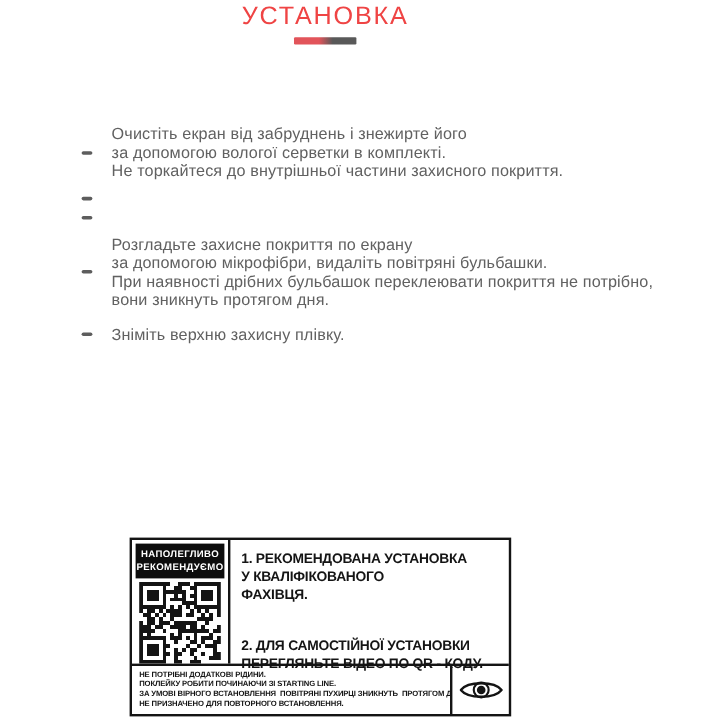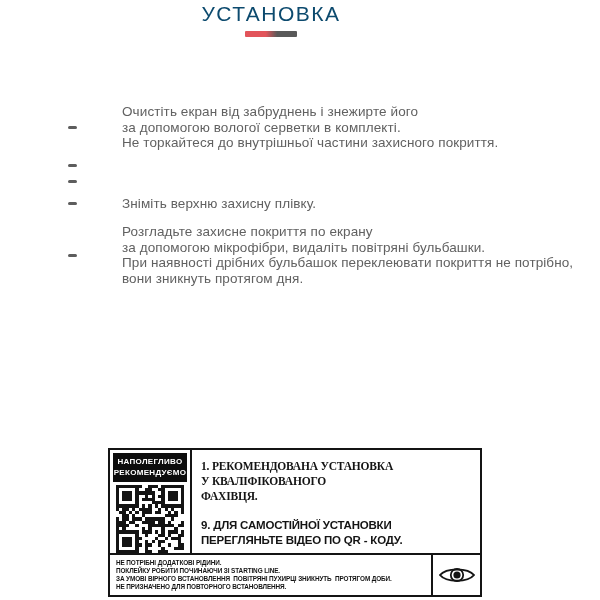--- a/index.html
+++ b/index.html
@@ -2,50 +2,50 @@
 <html><head>
 <meta charset="utf-8">
 <style>
   html,body { margin:0; padding:0; background:#ffffff; }
   .page {
     position:relative; width:600px; height:600px; background:#ffffff;
     font-family:"Liberation Sans","DejaVu Sans",sans-serif; overflow:hidden;
   }
   .title {
     position:absolute; top:2px; left:0; width:542px; text-align:center;
-    font-size:21px; font-weight:400; color:#0c4a6e; letter-spacing:1.5px;
+    font-size:21px; font-weight:400; color:#ef4444; letter-spacing:1.5px;
     margin:0; white-space:pre;
   }
   .divider {
     position:absolute; top:31px; left:245px; width:52px; height:6px; border-radius:1px;
     background:linear-gradient(90deg,#e2545a 0%,#e2545a 40%,#595959 62%,#595959 100%);
   }
   .steps { position:absolute; top:104px; left:64px; margin:0; padding:0; list-style:none; }
   .step  { display:flex; align-items:center; margin:0 0 13px 0; }
   .dash  { flex:none; width:9px; height:3px; border-radius:1.5px; background:#5d5d5d; margin:0 16px 0 4px; }
-  .step-text { font-size:13.5px; line-height:15.5px; color:#616161; letter-spacing:0.1px; white-space:pre;margin-left:29px; }
+  .step-text { font-size:13.5px; line-height:15.5px; color:#616161; letter-spacing:0.1px; white-space:pre; }
 
   .rec-box {
-    position:absolute; left:108px; top:448px; width:374px; height:149px;
+    position:absolute; left:108px; top:448px; width:318px; height:149px;
     box-sizing:border-box; border:2px solid #141414; background:#ffffff;
   }
   .box-top { display:flex; height:105px; box-sizing:border-box; border-bottom:2px solid #141414; }
   .badge-cell { width:82px; box-sizing:border-box; border-right:2px solid #141414; }
   .badge {
     margin:3px; height:29px; background:#0d0d0d; color:#ffffff;
     display:flex; align-items:center; justify-content:center; text-align:center;
     font-size:8px; font-weight:700; line-height:10.5px; letter-spacing:0.3px; white-space:pre-line;
   }
   .qr { display:block; margin:2px auto 0 auto; }
   .rec-cell { flex:1; padding:9px 6px 0 9px; }
   .rec-cell p {
     margin:0; font-size:11.5px; font-weight:700; line-height:15px;
     color:#141414; letter-spacing:-0.2px; white-space:pre-line;
   }
-  .rec-cell p.first { margin-bottom:14px;font-family:Liberation Serif, serif; }
+  .rec-cell p.first { margin-bottom:28px; }
   .box-bottom { display:flex; height:40px; box-sizing:border-box; }
   .notes-cell { flex:1; padding:4px 2px 0 6px; overflow:hidden; }
   .notes {
     margin:0; font-size:6.4px; font-weight:700; line-height:8px;
     color:#141414; letter-spacing:-0.1px; white-space:pre;
   }
   .eye-cell { width:49px; box-sizing:border-box; border-left:2px solid #141414;
     display:flex; align-items:center; justify-content:center; }
 </style>
 </head>
@@ -64,28 +64,28 @@
 Не торкайтеся до внутрішньої частини захисного покриття.</span>
     </li>
     <li class="step">
       <span class="dash"></span>
     </li>
     <li class="step">
       <span class="dash"></span>
     </li>
     <li class="step">
       <span class="dash"></span>
-      <span class="step-text">Зніміть верхню захисну плівку.</span>
-    </li>
-    <li class="step">
-      <span class="dash"></span>
       <span class="step-text">Розгладьте захисне покриття по екрану
 за допомогою мікрофібри, видаліть повітряні бульбашки.
 При наявності дрібних бульбашок переклеювати покриття не потрібно,
 вони зникнуть протягом дня.</span>
+    </li>
+    <li class="step">
+      <span class="dash"></span>
+      <span class="step-text">Зніміть верхню захисну плівку.</span>
     </li>
   </ul>
 
   <div class="rec-box">
     <div class="box-top">
       <div class="badge-cell">
         <div class="badge">НАПОЛЕГЛИВО
 РЕКОМЕНДУЄМО</div>
         <svg class="qr" viewBox="0 0 21 21" width="68" height="68" fill="#141414" shape-rendering="crispEdges" xmlns="http://www.w3.org/2000/svg">
             <rect x="0" y="0" width="1" height="1"></rect>
@@ -333,21 +333,21 @@
             <rect x="10" y="20" width="1" height="1"></rect>
             <rect x="13" y="20" width="1" height="1"></rect>
             <rect x="14" y="20" width="1" height="1"></rect>
             <rect x="15" y="20" width="1" height="1"></rect>
           </svg>
       </div>
       <div class="rec-cell">
         <p class="first">1. РЕКОМЕНДОВАНА УСТАНОВКА
 У КВАЛІФІКОВАНОГО
 ФАХІВЦЯ.</p>
-        <p>9. ДЛЯ САМОСТІЙНОЇ УСТАНОВКИ
+        <p>2. ДЛЯ САМОСТІЙНОЇ УСТАНОВКИ
 ПЕРЕГЛЯНЬТЕ ВІДЕО ПО QR - КОДУ.</p>
       </div>
     </div>
     <div class="box-bottom">
       <div class="notes-cell">
         <p class="notes">НЕ ПОТРІБНІ ДОДАТКОВІ РІДИНИ.
 ПОКЛЕЙКУ РОБИТИ ПОЧИНАЮЧИ ЗІ STARTING LINE.
 ЗА УМОВІ ВІРНОГО ВСТАНОВЛЕННЯ  ПОВІТРЯНІ ПУХИРЦІ ЗНИКНУТЬ  ПРОТЯГОМ ДОБИ.
 НЕ ПРИЗНАЧЕНО ДЛЯ ПОВТОРНОГО ВСТАНОВЛЕННЯ.</p>
       </div>

